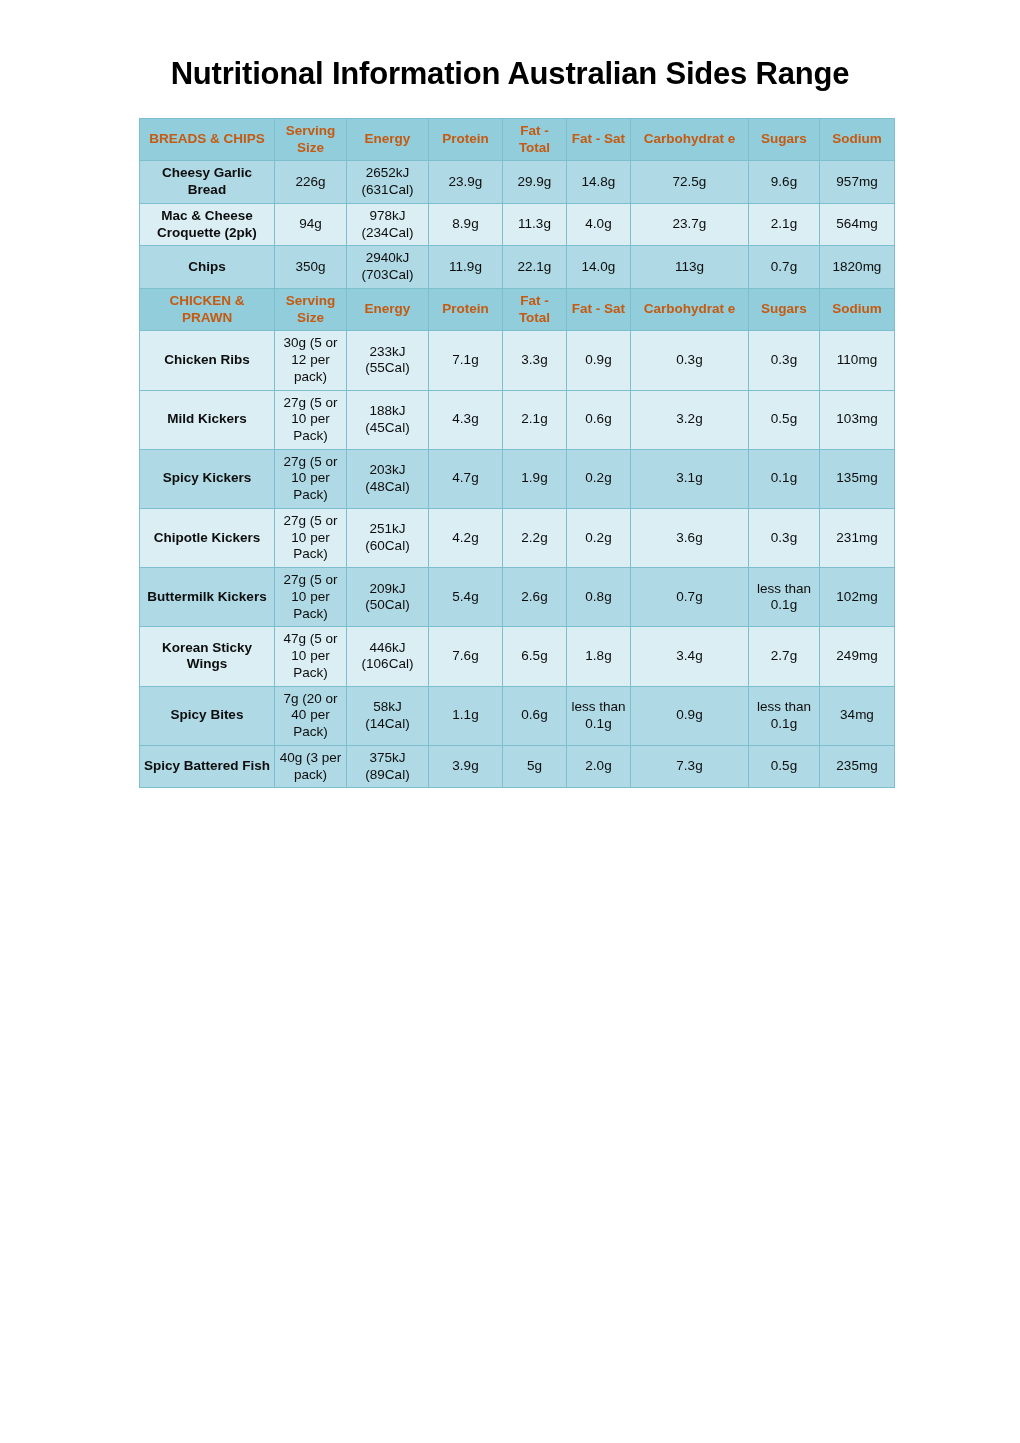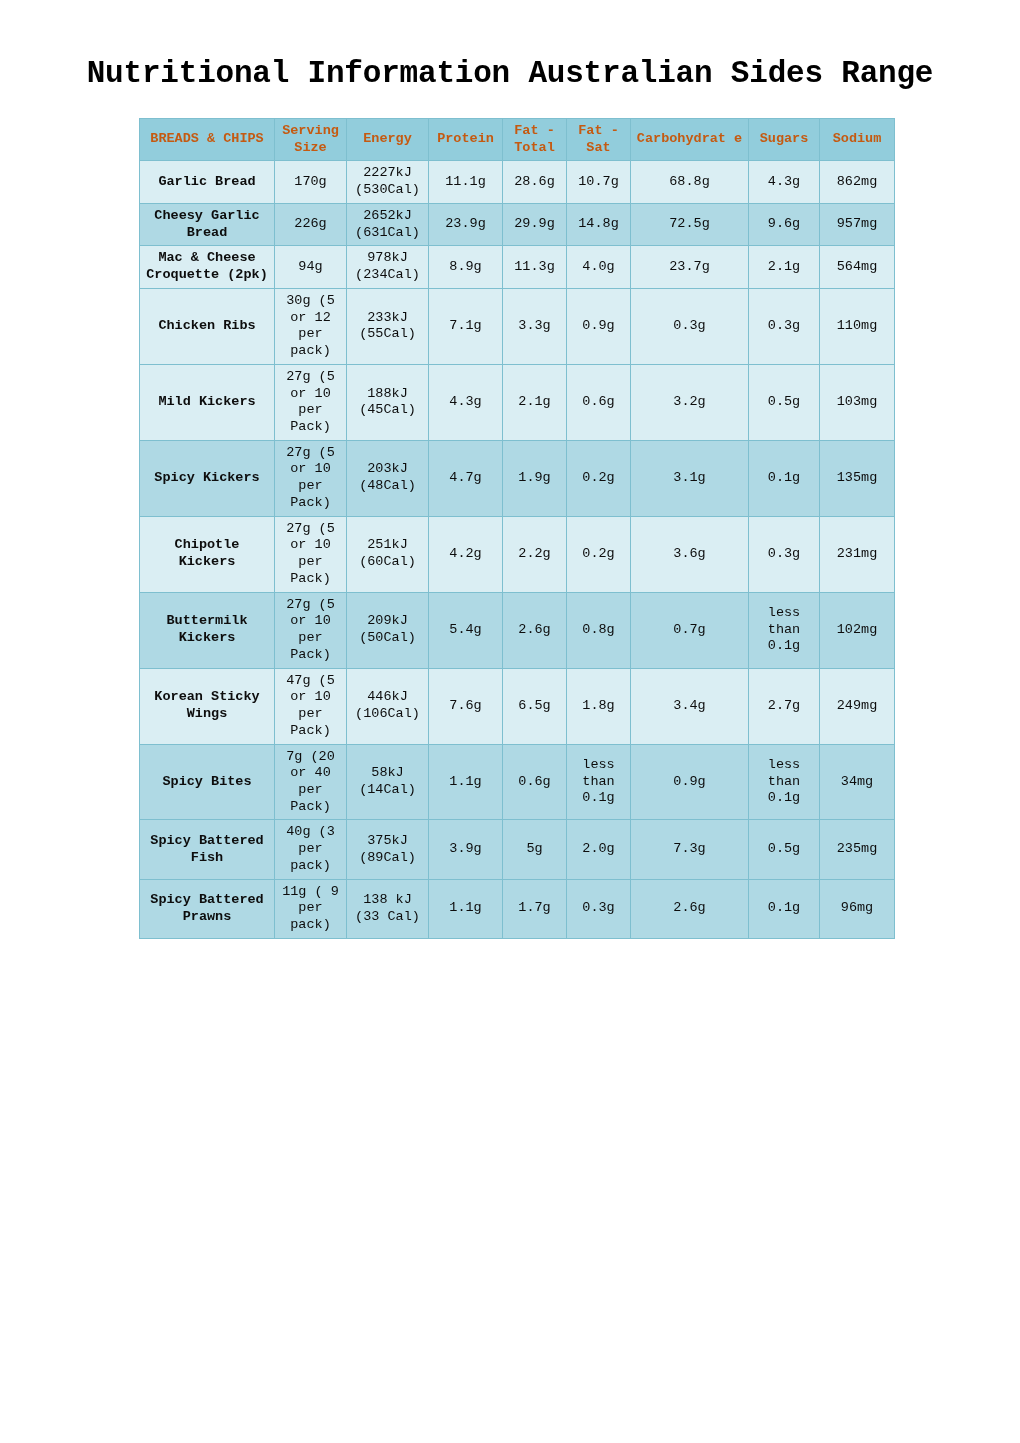--- a/index.html
+++ b/index.html
@@ -12,21 +12,20 @@
     width: 1020px;
     height: 1443px;
     font-family: "Liberation Sans", sans-serif;
     color: #000000;
     overflow: hidden;
   }
   .page {
     position: relative;
     width: 1020px;
     height: 1443px;
-    font-family: Liberation Mono, monospace;
   }
   .doc-title {
     position: absolute;
     left: 0;
     top: 56px;
     width: 1020px;
     text-align: center;
     font-size: 31px;
     font-weight: bold;
     letter-spacing: -0.2px;
@@ -114,31 +113,20 @@
             <td class="hdr-cat">BREADS &amp; CHIPS</td>
             <td class="hdr-col">Serving Size</td>
             <td class="hdr-col">Energy</td>
             <td class="hdr-col">Protein</td>
             <td class="hdr-col">Fat - Total</td>
             <td class="hdr-col">Fat - Sat</td>
             <td class="hdr-col">Carbohydrat e</td>
             <td class="hdr-col">Sugars</td>
             <td class="hdr-col">Sodium</td>
           </tr>
-          <tr class="row-light">
-            <td class="cell-name">Garlic Bread</td>
-            <td class="cell-val">170g</td>
-            <td class="cell-val">2227kJ (530Cal)</td>
-            <td class="cell-val">11.1g</td>
-            <td class="cell-val">28.6g</td>
-            <td class="cell-val">10.7g</td>
-            <td class="cell-val">68.8g</td>
-            <td class="cell-val">4.3g</td>
-            <td class="cell-val">862mg</td>
-          </tr>
           <tr class="row-dark">
             <td class="cell-name">Cheesy Garlic Bread</td>
             <td class="cell-val">226g</td>
             <td class="cell-val">2652kJ (631Cal)</td>
             <td class="cell-val">23.9g</td>
             <td class="cell-val">29.9g</td>
             <td class="cell-val">14.8g</td>
             <td class="cell-val">72.5g</td>
             <td class="cell-val">9.6g</td>
             <td class="cell-val">957mg</td>
@@ -147,20 +135,42 @@
             <td class="cell-name">Mac &amp; Cheese Croquette (2pk)</td>
             <td class="cell-val">94g</td>
             <td class="cell-val">978kJ (234Cal)</td>
             <td class="cell-val">8.9g</td>
             <td class="cell-val">11.3g</td>
             <td class="cell-val">4.0g</td>
             <td class="cell-val">23.7g</td>
             <td class="cell-val">2.1g</td>
             <td class="cell-val">564mg</td>
           </tr>
+          <tr class="row-dark">
+            <td class="cell-name">Chips</td>
+            <td class="cell-val">350g</td>
+            <td class="cell-val">2940kJ (703Cal)</td>
+            <td class="cell-val">11.9g</td>
+            <td class="cell-val">22.1g</td>
+            <td class="cell-val">14.0g</td>
+            <td class="cell-val">113g</td>
+            <td class="cell-val">0.7g</td>
+            <td class="cell-val">1820mg</td>
+          </tr>
+          <tr class="section-head">
+            <td class="hdr-cat">CHICKEN &amp; PRAWN</td>
+            <td class="hdr-col">Serving Size</td>
+            <td class="hdr-col">Energy</td>
+            <td class="hdr-col">Protein</td>
+            <td class="hdr-col">Fat - Total</td>
+            <td class="hdr-col">Fat - Sat</td>
+            <td class="hdr-col">Carbohydrat e</td>
+            <td class="hdr-col">Sugars</td>
+            <td class="hdr-col">Sodium</td>
+          </tr>
           <tr class="row-light">
             <td class="cell-name">Chicken Ribs</td>
             <td class="cell-val">30g (5 or 12 per pack)</td>
             <td class="cell-val">233kJ (55Cal)</td>
             <td class="cell-val">7.1g</td>
             <td class="cell-val">3.3g</td>
             <td class="cell-val">0.9g</td>
             <td class="cell-val">0.3g</td>
             <td class="cell-val">0.3g</td>
             <td class="cell-val">110mg</td>
@@ -235,28 +245,17 @@
             <td class="cell-name">Spicy Battered Fish</td>
             <td class="cell-val">40g (3 per pack)</td>
             <td class="cell-val">375kJ (89Cal)</td>
             <td class="cell-val">3.9g</td>
             <td class="cell-val">5g</td>
             <td class="cell-val">2.0g</td>
             <td class="cell-val">7.3g</td>
             <td class="cell-val">0.5g</td>
             <td class="cell-val">235mg</td>
           </tr>
-          <tr class="row-dark">
-            <td class="cell-name">Spicy Battered Prawns</td>
-            <td class="cell-val">11g ( 9 per pack)</td>
-            <td class="cell-val">138 kJ (33 Cal)</td>
-            <td class="cell-val">1.1g</td>
-            <td class="cell-val">1.7g</td>
-            <td class="cell-val">0.3g</td>
-            <td class="cell-val">2.6g</td>
-            <td class="cell-val">0.1g</td>
-            <td class="cell-val">96mg</td>
-          </tr>
         </tbody>
     </table>
   </div>
 
 </div>
 
 </body></html>

